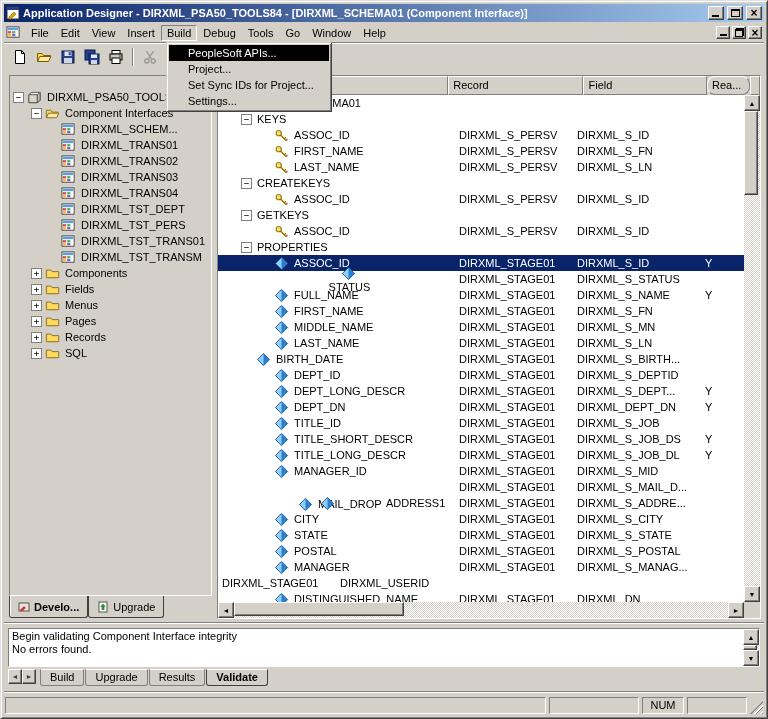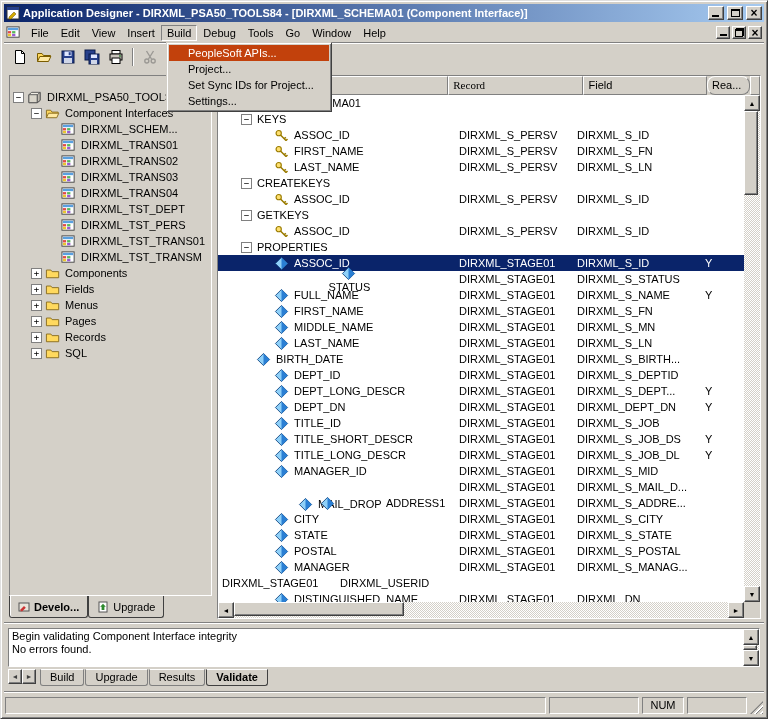--- a/index.html
+++ b/index.html
@@ -51,21 +51,21 @@
     border-left: 1px solid #808080; border-right: 1px solid #ffffff; }
   .icon { display: inline-flex; }
   .icon svg { display: block; }
 
   
   .dropdown { position: absolute; left: 165px; top: 41px; width: 166px; z-index: 60;
     background: #d4d0c8; padding: 2px;
     border: 1px solid; border-color: #d4d0c8 #404040 #404040 #d4d0c8;
     box-shadow: inset 1px 1px 0 #ffffff, inset -1px -1px 0 #808080; }
   .dd-item { height: 16px; line-height: 16px; padding: 0 14px 0 19px; white-space: nowrap; overflow: hidden; }
-  .dd-item.hl { background: #c2410c; color: #fff; }
+  .dd-item.hl { background: #000000; color: #fff; }
 
   
   .left-panel { position: absolute; left: 8px; top: 74px; width: 203px; height: 543px; }
   .tree { position: absolute; inset: 0 0 22px 0; background: #d4d0c8; overflow: hidden; padding-top: 13px;
     border: 1px solid; border-color: #808080 #ffffff #ffffff #808080; }
   .tree-row { height: 16px; display: flex; align-items: center; white-space: nowrap; }
   .expander { width: 11px; height: 11px; background: #fff; border: 1px solid #808080; flex: none;
     margin-right: 3px; display: inline-flex; align-items: center; justify-content: center;
     font-size: 9px; line-height: 9px; font-family: "DejaVu Sans Mono", monospace; }
   .expander-spacer { width: 12px; flex: none; }
@@ -75,21 +75,21 @@
   .wtab { display: flex; align-items: center; gap: 4px; padding: 2px 8px; background: #d4d0c8;
     border: 1px solid #404040; border-top: none; border-radius: 0 0 3px 3px; }
   .wtab.active { font-weight: bold; box-shadow: inset 1px 0 0 #ffffff; }
 
   
   .right-panel { position: absolute; left: 216px; top: 74px; width: 544px; height: 544px;
     background: #fff; border: 1px solid; border-color: #808080 #ffffff #ffffff #808080; }
   .thead { position: absolute; left: 0; top: 0; right: 0; height: 19px; display: flex; background: #d4d0c8; }
   .hcell { border: 1px solid; border-color: #ffffff #808080 #808080 #ffffff;
     padding: 2px 4px; white-space: nowrap; overflow: hidden; background: #d4d0c8; }
-  .hcol0 { width: 237px; } .hcol1 { width: 139px; font-family: Liberation Serif, serif; } .hcol2 { width: 127px; } .hcol3 { width: 44px; border-radius: 8px; }
+  .hcol0 { width: 237px; } .hcol1 { width: 139px; } .hcol2 { width: 127px; } .hcol3 { width: 44px; border-radius: 8px; }
   .hfill { flex: 1; }
   .tbody { position: absolute; left: 0; top: 19px; right: 16px; bottom: 16px; background: #fff; overflow: hidden; }
   .trow { height: 16px; display: flex; align-items: center; white-space: nowrap; }
   .trow.selected { background: #0a246a; color: #fff; }
   .cell { overflow: hidden; white-space: nowrap; }
   .c-name { width: 237px; flex: none; display: flex; align-items: center; }
   .c-record { width: 118px; flex: none; padding-left: 4px; }
   .c-field { width: 127px; flex: none; padding-left: 4px; }
   .c-rea { width: 44px; flex: none; padding-left: 5px; }
   .row-icon { margin-right: 3px; flex: none; }

